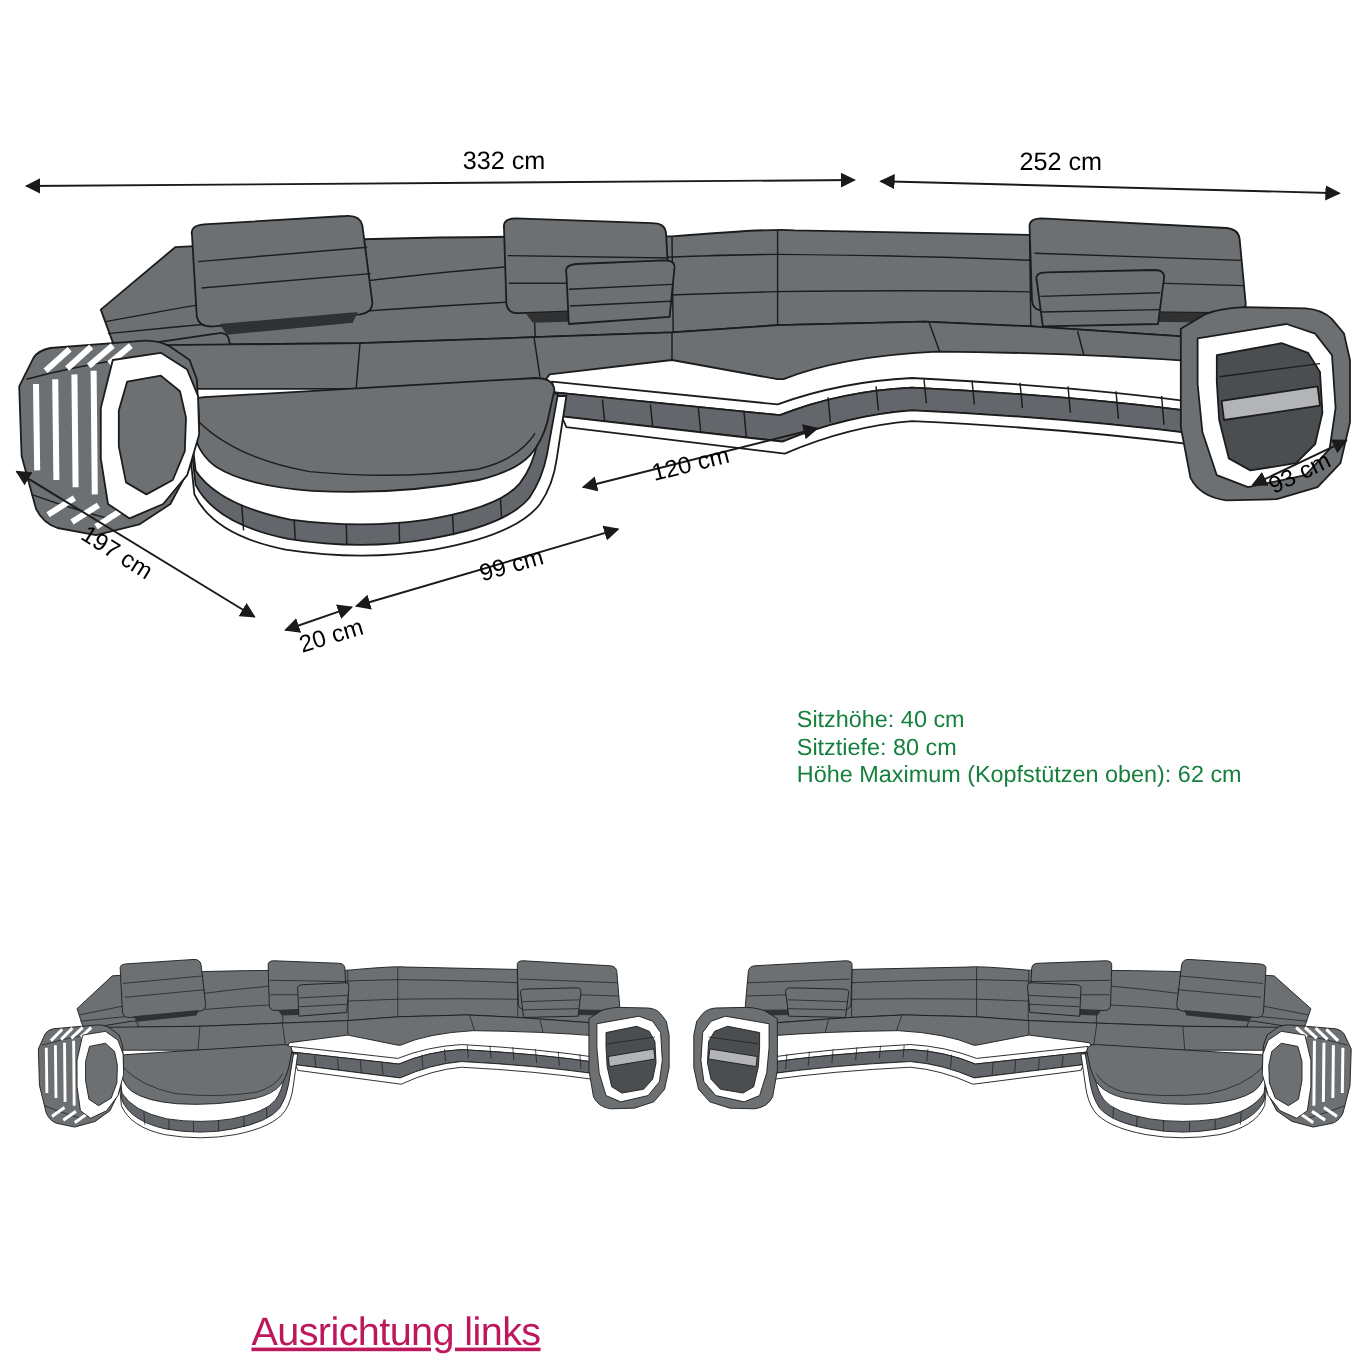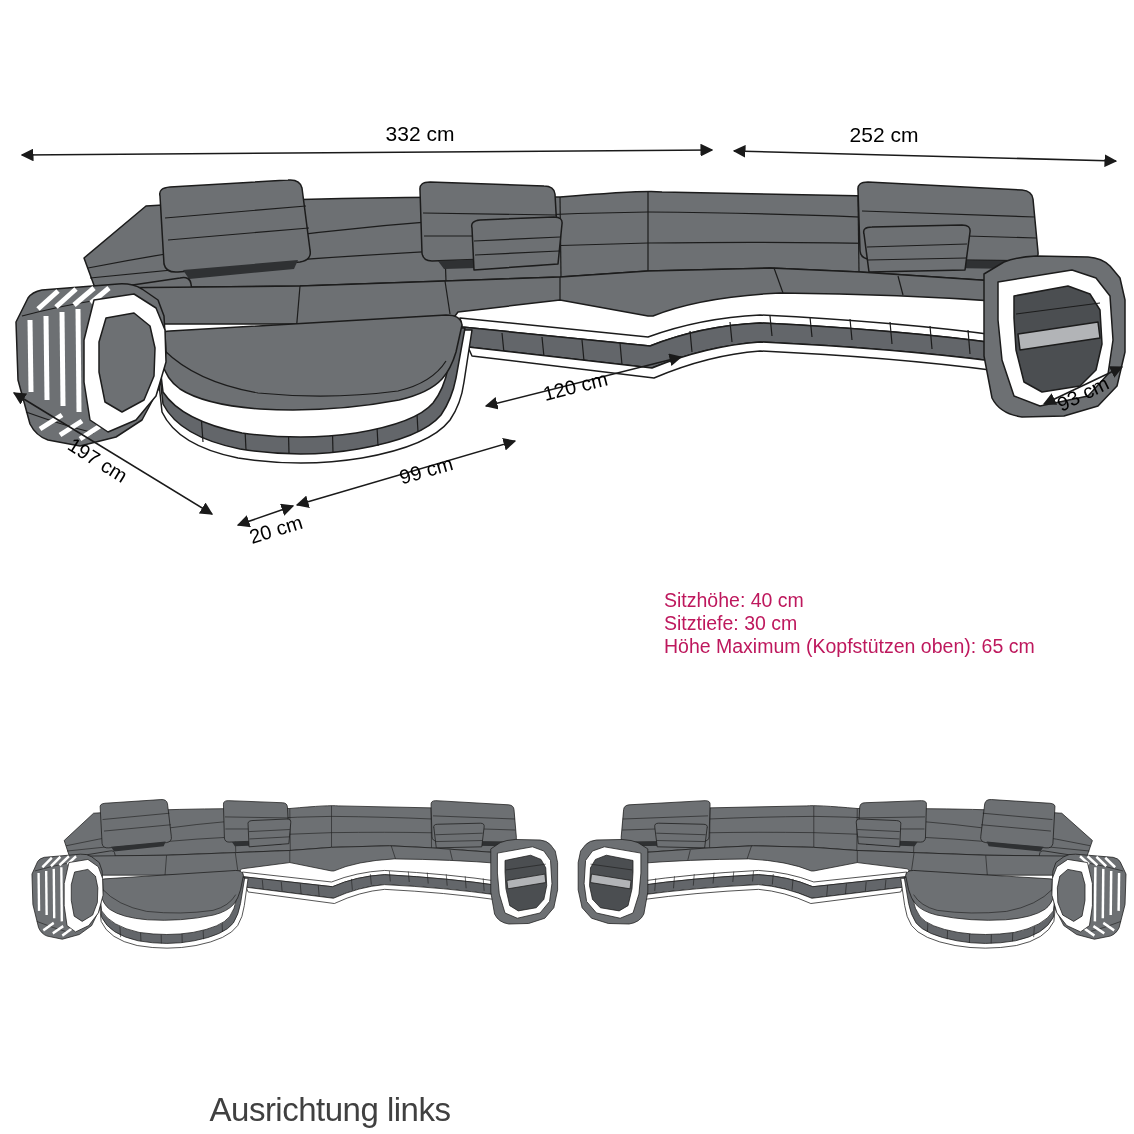--- a/index.html
+++ b/index.html
@@ -3,23 +3,23 @@
 <meta charset="utf-8">
 <style>
   html,body{margin:0;padding:0;background:#ffffff;}
   .page{position:relative;width:1134px;height:1130px;background:#ffffff;overflow:hidden;
         font-family:"Liberation Sans", sans-serif;}
   .top-svg{position:absolute;left:0;top:0;}
   .variant-svg{position:absolute;left:0;top:780px;}
   .dim-label{font-family:"Liberation Sans", sans-serif;font-size:21px;fill:#000000;}
   .dim-label-sm{font-family:"Liberation Sans", sans-serif;font-size:20px;fill:#000000;}
   .dim-line{stroke:#1a1a1a;stroke-width:1.6;fill:none;}
-  .specs{position:absolute;left:664px;top:589px;font-size:19.5px;line-height:23px;color:#be185d;}
+  .specs{position:absolute;left:664px;top:589px;font-size:19.5px;line-height:23px;color:#15803d;}
   .variant-label{position:absolute;width:400px;text-align:center;font-size:33px;
-                 letter-spacing:-0.5px;color:#404040;top:1091px;}
+                 letter-spacing:-0.5px;color:#be185d;top:1091px;text-decoration:underline;}
   
   .o{stroke:#1c1c1c;stroke-width:1.5;stroke-linejoin:round;}
   .seam{stroke:#1c1c1c;stroke-width:1.2;fill:none;}
   .g{fill:#6d7073;}
   .gd{fill:#63666a;}
   .w{fill:#ffffff;}
   .dark{fill:#2f3133;}
   .slat{stroke:#ffffff;stroke-width:5;fill:none;}
 </style>
 </head>
@@ -173,22 +173,22 @@
       <text class="dim-label-sm" transform="translate(428,477) rotate(-16)" text-anchor="middle">99 cm</text>
     </g>
     <g>
       <line class="dim-line" x1="238" y1="525" x2="293" y2="506" marker-start="url(#ah)" marker-end="url(#ah)"></line>
       <text class="dim-label-sm" transform="translate(278,536) rotate(-17)" text-anchor="middle">20 cm</text>
     </g>
   </svg>
 
   <div class="specs">
     <div>Sitzhöhe: 40 cm</div>
-    <div>Sitztiefe: 30 cm</div>
-    <div>Höhe Maximum (Kopfstützen oben): 65 cm</div>
+    <div>Sitztiefe: 80 cm</div>
+    <div>Höhe Maximum (Kopfstützen oben): 62 cm</div>
   </div>
 
   <svg class="variant-svg" width="1134" height="230" viewBox="0 0 1134 230">
     <use href="#sofa-art" transform="translate(31,18) scale(0.474,0.525) translate(-14,-177)"></use>
     <use href="#sofa-art" transform="translate(1127,18) scale(-0.494,0.525) translate(-14,-177)"></use>
   </svg>
 
   <div class="variant-label" style="left:130px;">Ausrichtung links</div>
 
 </div>

